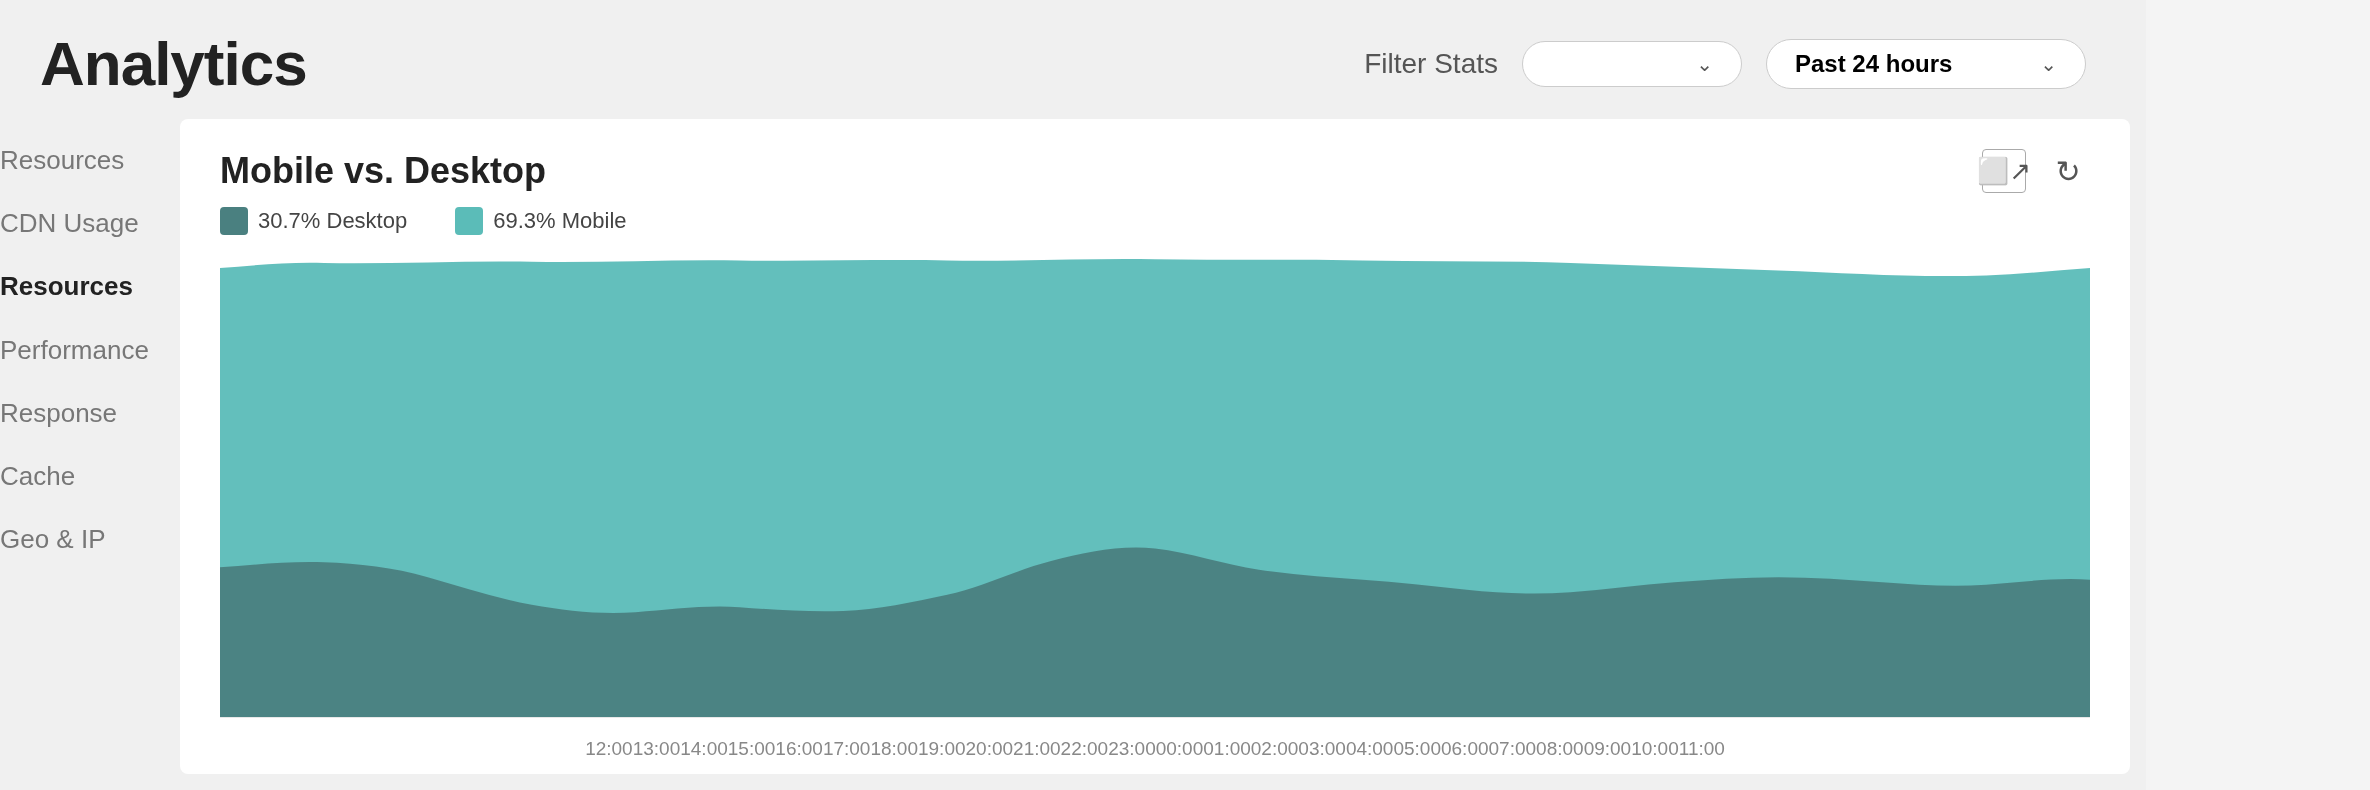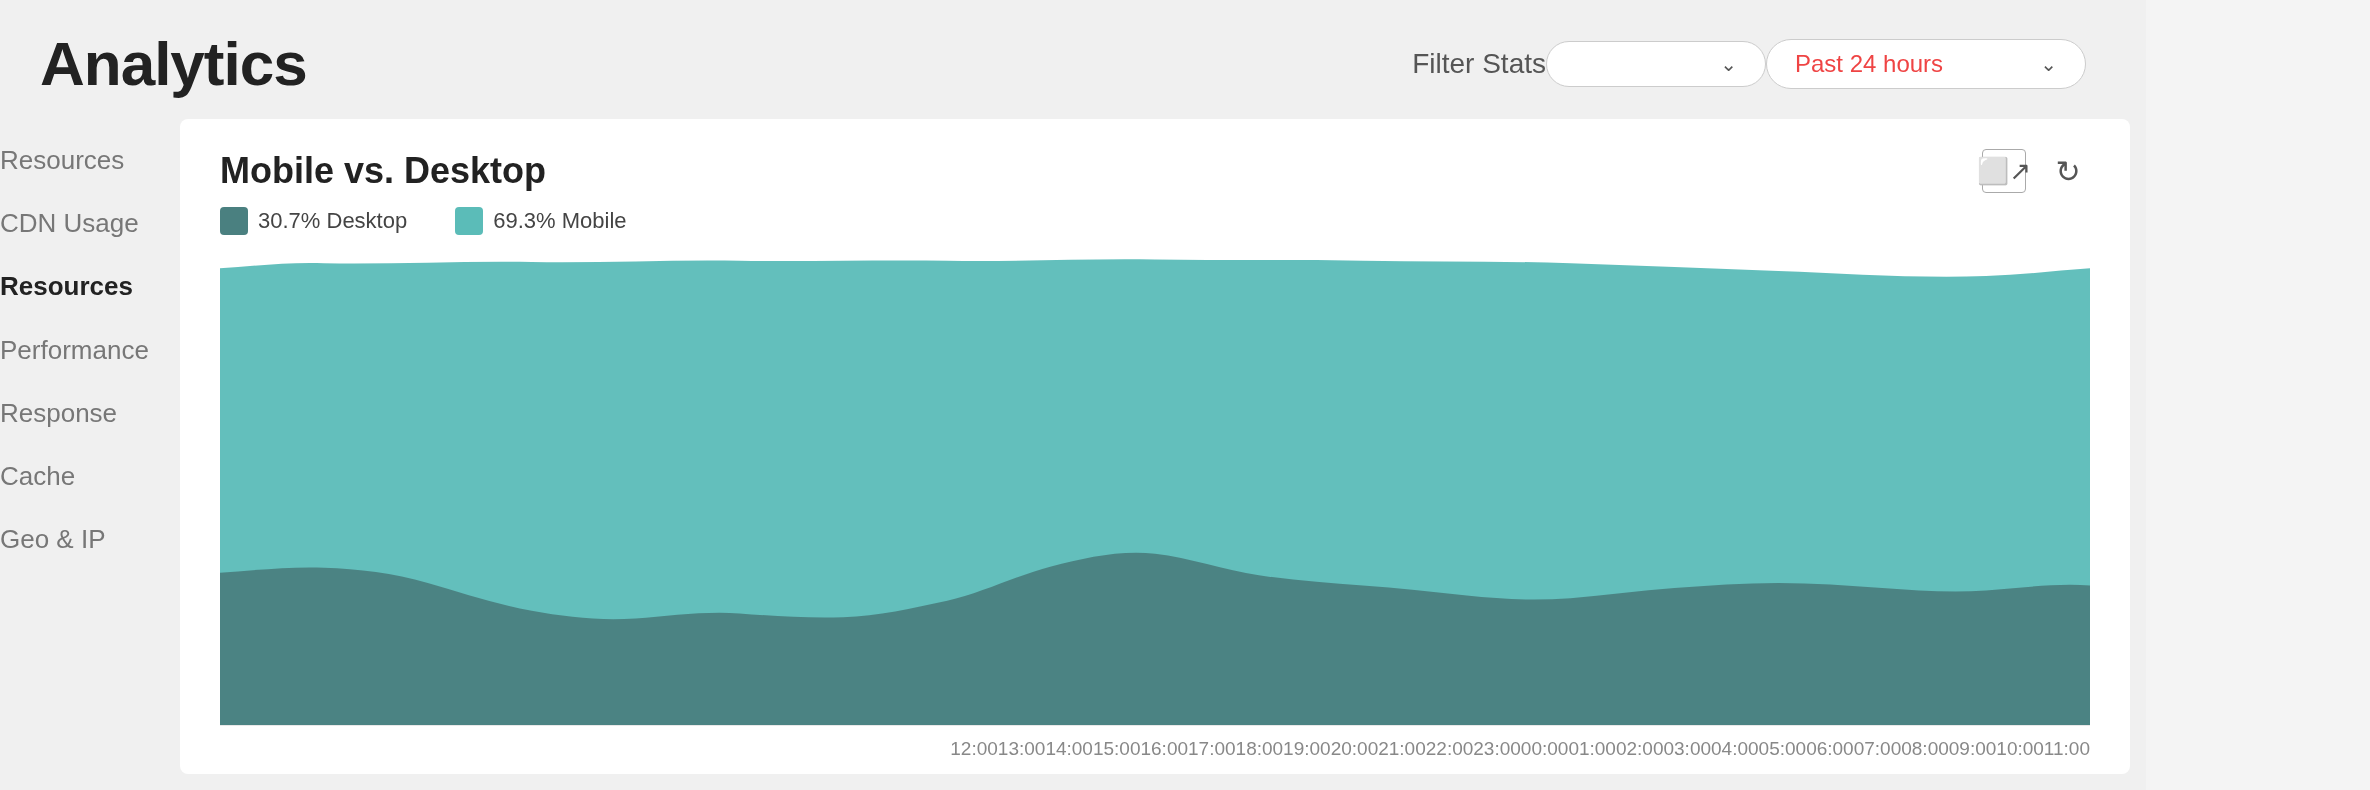--- a/index.html
+++ b/index.html
@@ -29,40 +29,42 @@
     }
     .header-title {
       font-size: 62px;
       font-weight: 700;
       color: #222;
       letter-spacing: -1px;
     }
     .header-controls {
       display: flex;
       align-items: center;
+      gap: 24px;
     }
     .filter-label {
       font-size: 28px;
       color: #555;
     }
     .dropdown {
       display: flex;
       align-items: center;
       justify-content: space-between;
       border: 1.5px solid #ccc;
       border-radius: 40px;
       padding: 10px 28px;
       background: white;
       cursor: pointer;
       gap: 16px;
       min-width: 260px;
     }
     .dropdown-text {
       font-size: 24px;
-      color: #ef4444;
+      color: #000000;
+      font-weight: bold;
     }
     .dropdown-arrow {
       font-size: 20px;
       color: #555;
     }
     .dropdown-filter {
       min-width: 220px;
     }
     .dropdown-time {
       min-width: 320px;
@@ -180,22 +182,22 @@
 
     svg.area-chart {
       width: 100%;
       height: 100%;
       display: block;
     }
 
     
     .time-axis {
       display: flex;
-      justify-content: flex-end;
-      padding: 12px 0 14px 0;
+      justify-content: center;
+      padding: 20px 0 14px 0;
       border-top: 1px solid #e8e8e8;
     }
     .time-label {
       font-size: 19px;
       color: #888;
       text-align: center;
     }
   </style>
 </head>
 <body>

